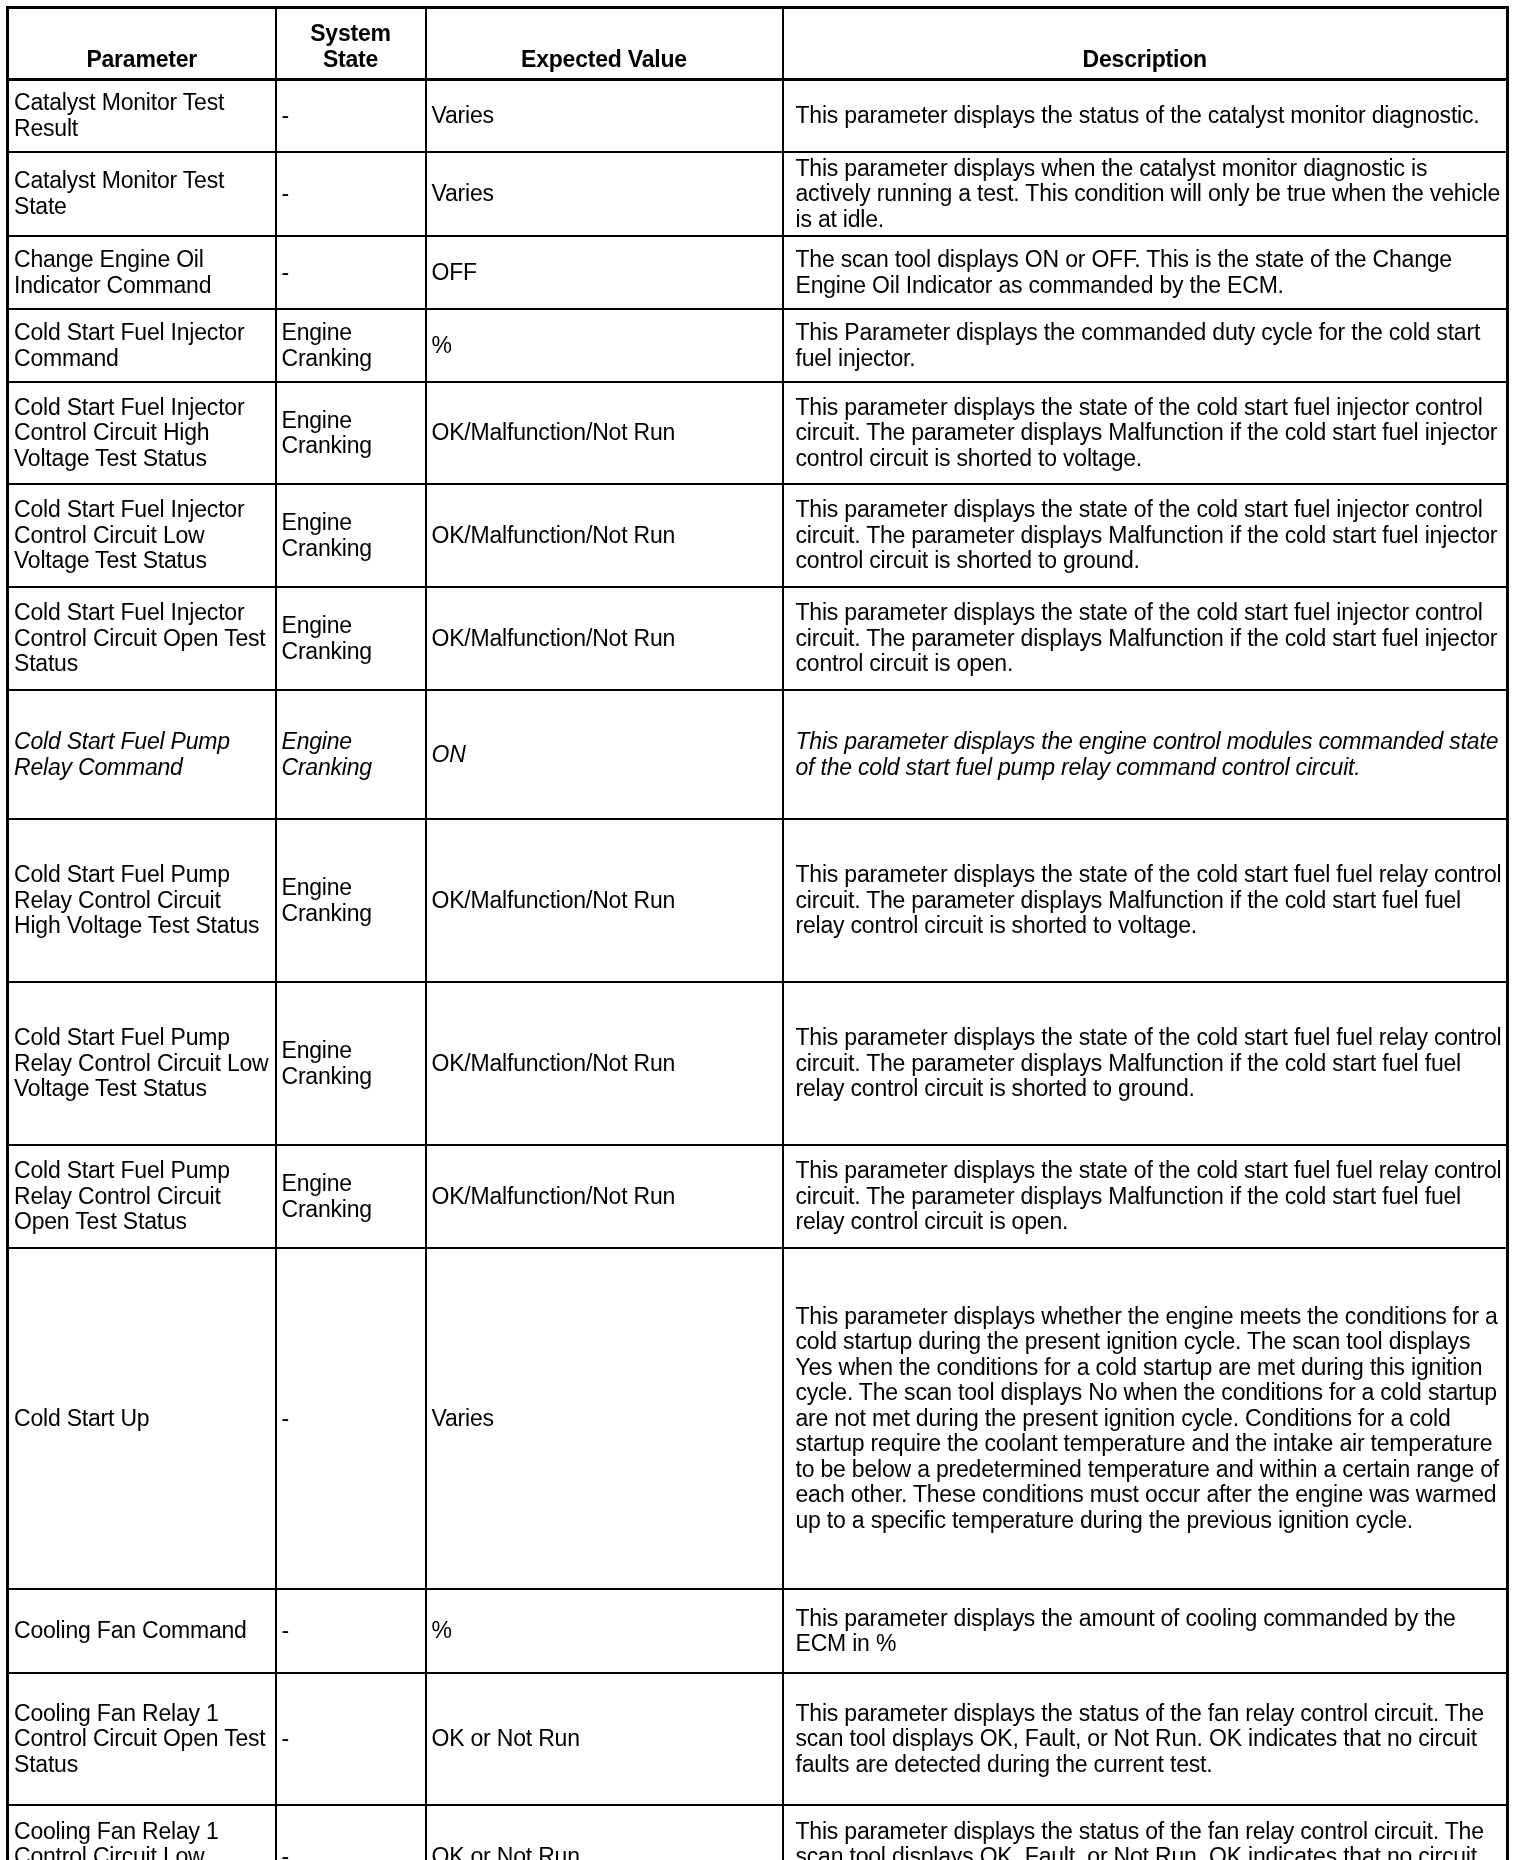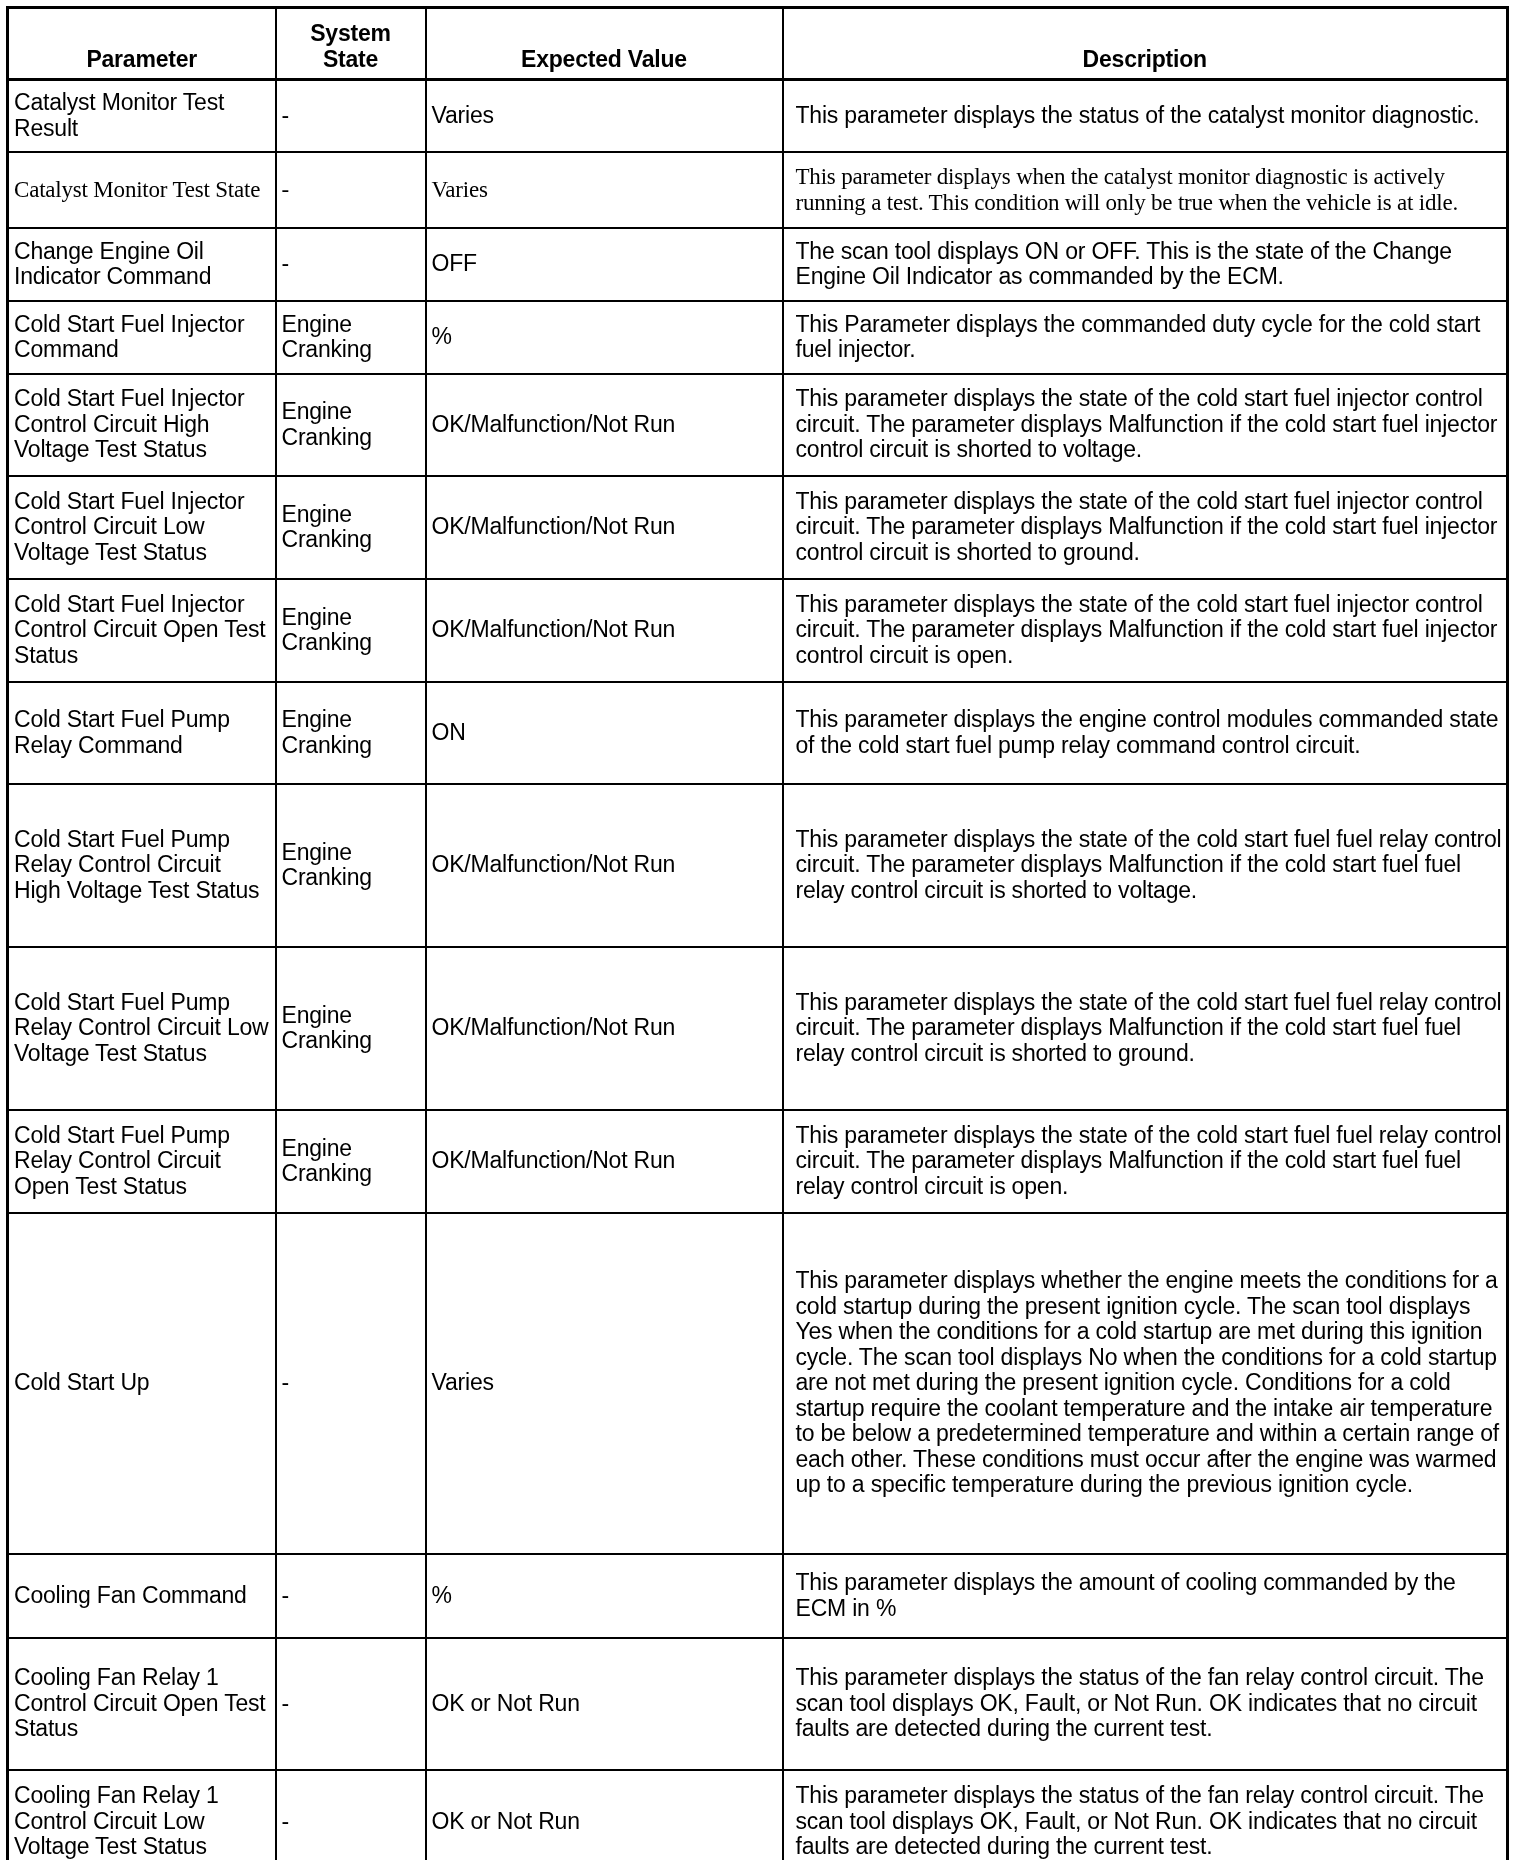--- a/index.html
+++ b/index.html
@@ -69,21 +69,21 @@
         <th>Description</th>
       </tr>
     </thead>
     <tbody id="table-body">
     <tr style="height: 72px;">
           <td>Catalyst Monitor Test Result</td>
           <td>-</td>
           <td>Varies</td>
           <td class="desc">This parameter displays the status of the catalyst monitor diagnostic.</td>
         </tr>
-        <tr style="height: 76px; font-family: Liberation Serif, serif;">
+        <tr style="height: 76px;">
           <td>Catalyst Monitor Test State</td>
           <td>-</td>
           <td>Varies</td>
           <td class="desc">This parameter displays when the catalyst monitor diagnostic is actively running a test. This condition will only be true when the vehicle is at idle.</td>
         </tr>
         <tr style="height: 73px;">
           <td>Change Engine Oil Indicator Command</td>
           <td>-</td>
           <td>OFF</td>
           <td class="desc">The scan tool displays ON or OFF. This is the state of the Change Engine Oil Indicator as commanded by the ECM.</td>
@@ -105,21 +105,21 @@
           <td>Engine Cranking</td>
           <td>OK/Malfunction/Not Run</td>
           <td class="desc">This parameter displays the state of the cold start fuel injector control circuit. The parameter displays Malfunction if the cold start fuel injector control circuit is shorted to ground.</td>
         </tr>
         <tr style="height: 103px; margin-left: 14px;">
           <td>Cold Start Fuel Injector Control Circuit Open Test Status</td>
           <td>Engine Cranking</td>
           <td>OK/Malfunction/Not Run</td>
           <td class="desc">This parameter displays the state of the cold start fuel injector control circuit. The parameter displays Malfunction if the cold start fuel injector control circuit is open.</td>
         </tr>
-        <tr style="height: 102px;">
+        <tr style="height: 129px; font-style: italic;">
           <td>Cold Start Fuel Pump Relay Command</td>
           <td>Engine Cranking</td>
           <td>ON</td>
           <td class="desc">This parameter displays the engine control modules commanded state of the cold start fuel pump relay command control circuit.</td>
         </tr>
         <tr style="height: 163px;">
           <td>Cold Start Fuel Pump Relay Control Circuit High Voltage Test Status</td>
           <td>Engine Cranking</td>
           <td>OK/Malfunction/Not Run</td>
           <td class="desc">This parameter displays the state of the cold start fuel fuel relay control circuit. The parameter displays Malfunction if the cold start fuel fuel relay control circuit is shorted to voltage.</td>

